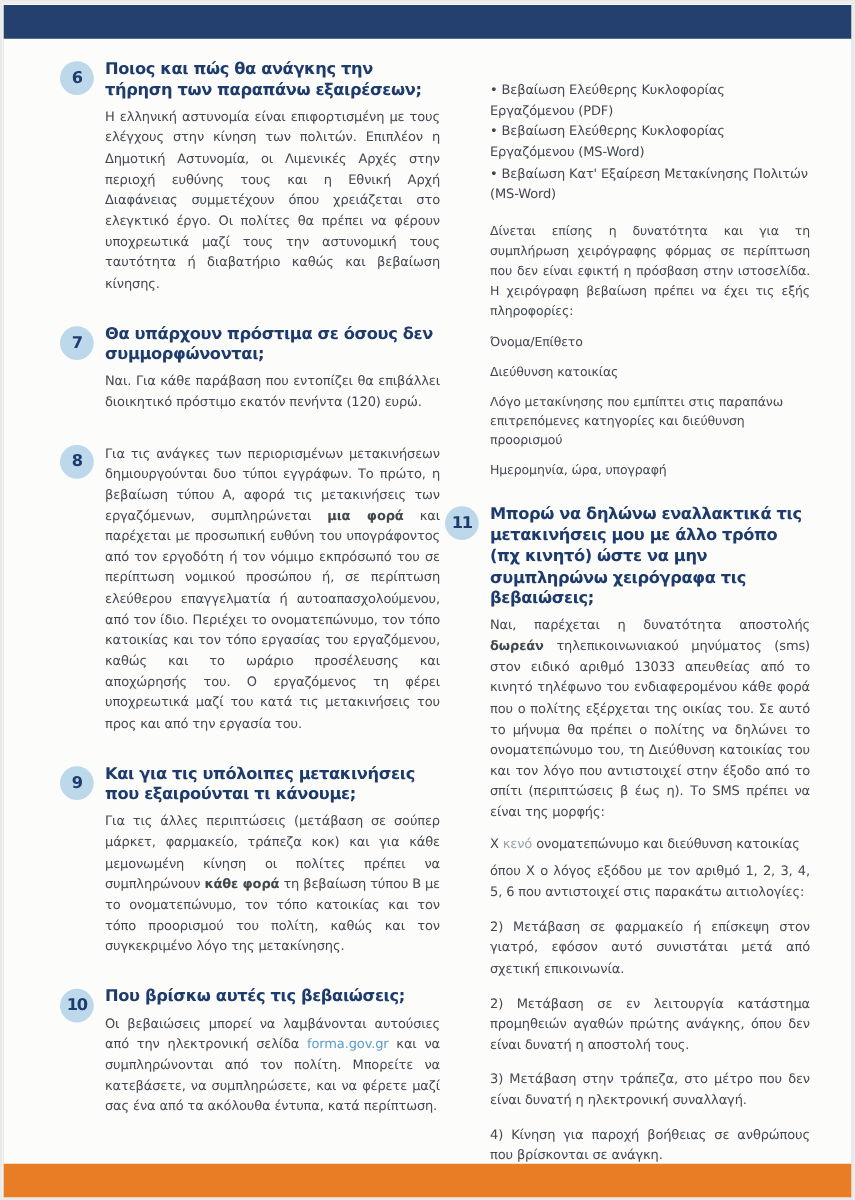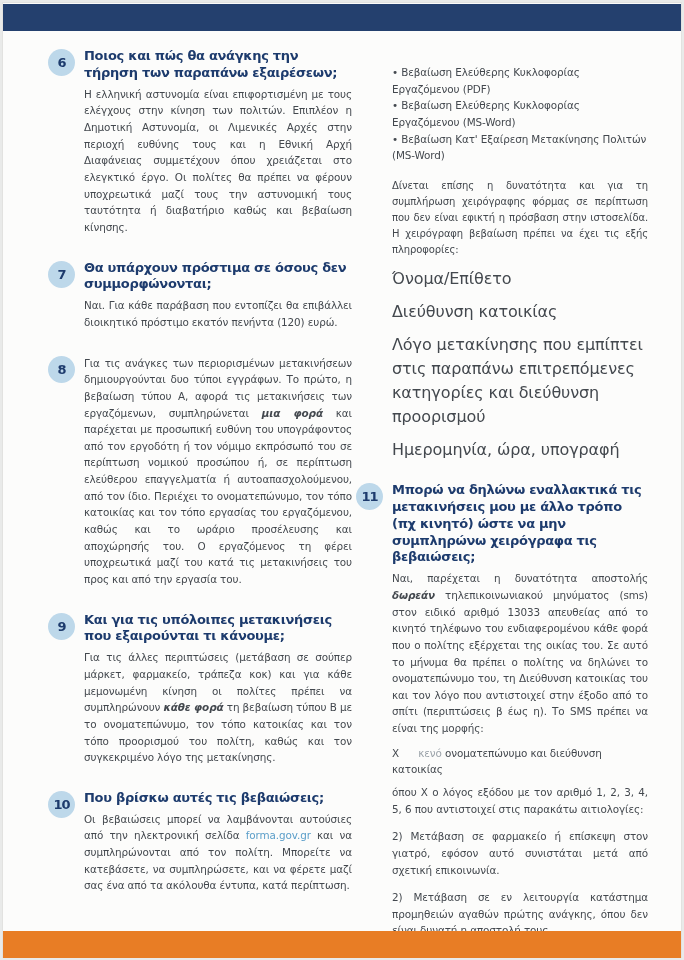--- a/index.html
+++ b/index.html
@@ -39,37 +39,37 @@
   .qbody{flex:1;min-width:0;}
   .qtitle{
     margin:0 0 4px 0;
     color:#1d3b6d;font-size:13px;font-weight:bold;
     line-height:1.3;letter-spacing:-0.3px;
   }
   .qtext{
     margin:0;color:#43484e;font-size:10.4px;line-height:1.6;
     text-align:justify;letter-spacing:-0.1px;
   }
-  .seg-bold{font-weight:bold;font-style:italic;}
+  .seg-bold{font-weight:bold;}
   .seg-link{color:#5b9ec9;cursor:pointer;}
-  .seg-gray{color:#9aa2a9;margin-left:16px;}
+  .seg-gray{color:#9aa2a9;}
 
   
   .rc-inner{padding-left:36px;margin-top:16px;}
   ul.forms{
     list-style:none;margin:6px 0 0 0;padding:0;
     color:#43484e;font-size:10.4px;line-height:1.6;letter-spacing:-0.1px;
   }
   ul.forms li::before{content:"• ";}
   .handwritten-intro{
     margin:14px 0 0 0;color:#43484e;font-size:10px;line-height:1.6;
     text-align:justify;letter-spacing:-0.1px;
   }
   .fields p{
-    margin:9px 0 0 0;color:#43484e;font-size:16px;line-height:1.5;
+    margin:9px 0 0 0;color:#43484e;font-size:10px;line-height:1.5;
     letter-spacing:-0.1px;
   }
   .qa-right{margin-top:20px;margin-bottom:0;}
   .sms-line{margin-top:8px;text-align:left;}
   .body2{margin-top:6px;}
   .reasons p{
     margin:11px 0 0 0;color:#43484e;font-size:10.4px;line-height:1.6;
     text-align:justify;letter-spacing:-0.1px;
   }
 </style>

